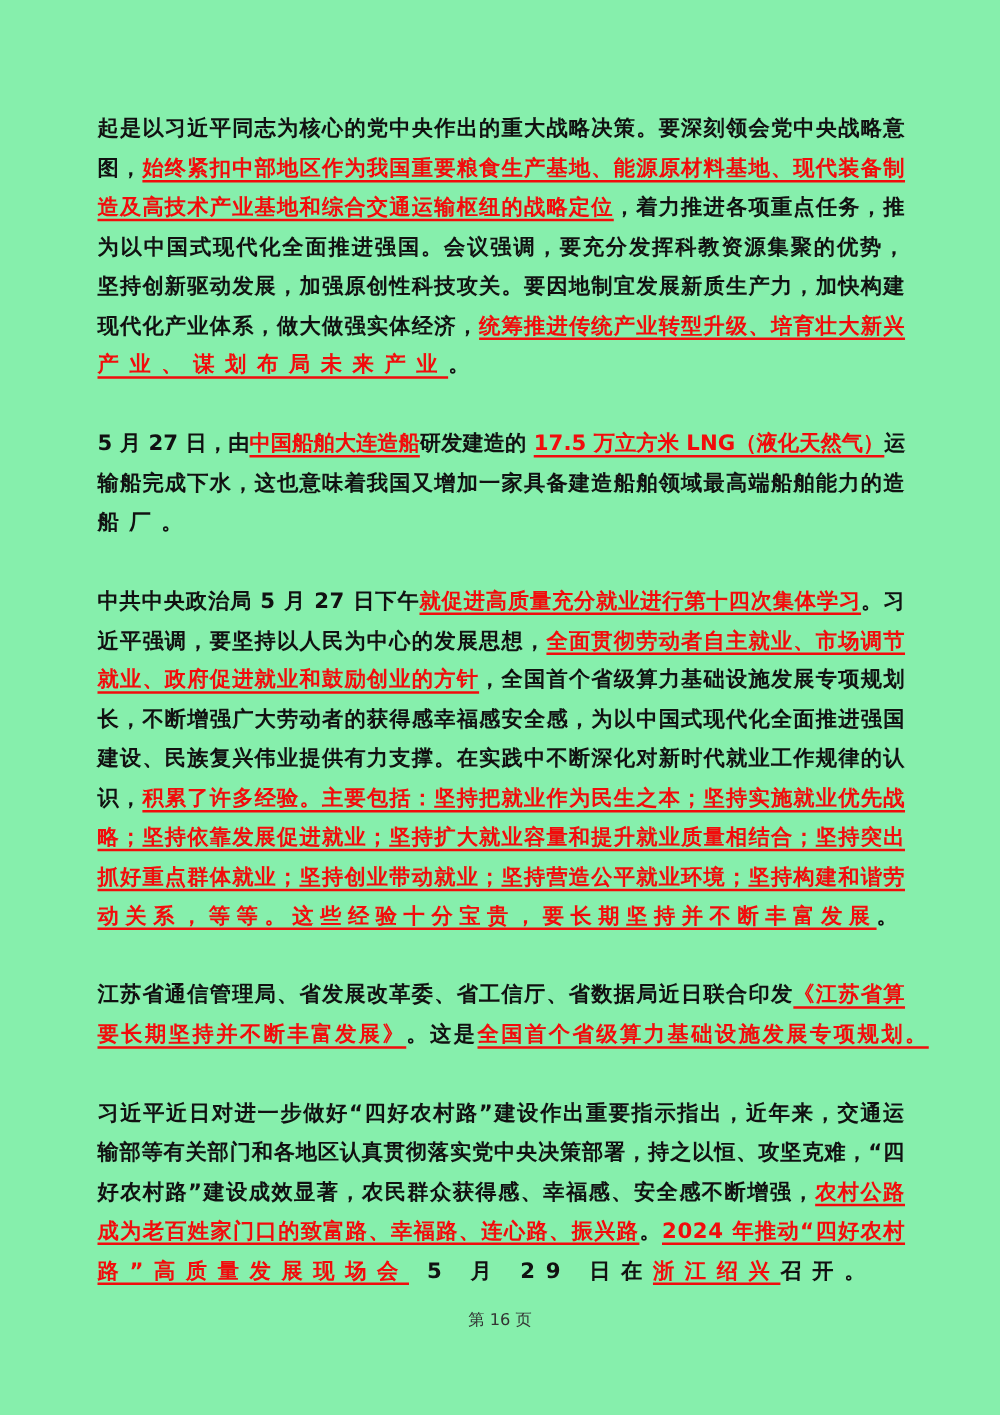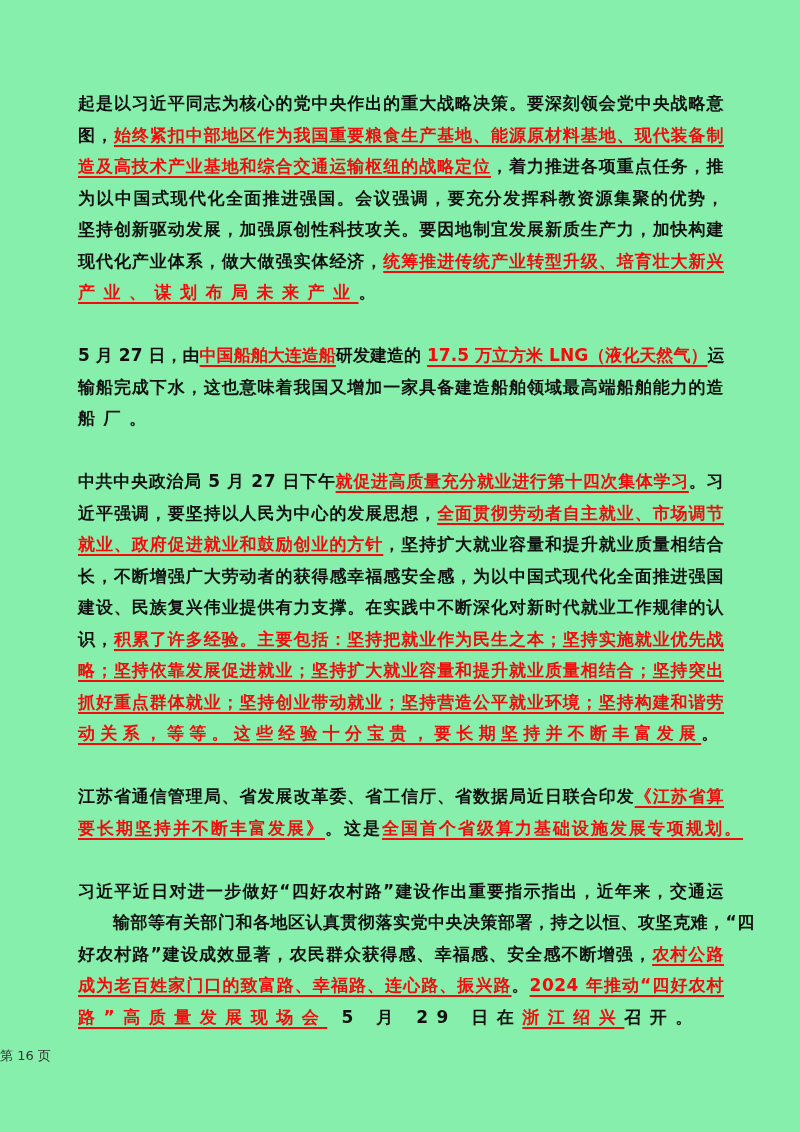--- a/index.html
+++ b/index.html
@@ -7,21 +7,21 @@
          font-family: "DejaVu Sans", "Liberation Sans", sans-serif; }
   .page { position: absolute; left: 0; top: 0; width: 800px; height: 1132px; background: #86efac; }
   .content { position: absolute; left: 78px; top: 88px; width: 646px; }
   .para { margin: 0 0 31.5px 0; }
   .line { height: 31.5px; line-height: 31.5px; font-size: 17px; font-weight: bold;
           color: #111; white-space: nowrap; text-align: justify; text-align-last: justify;
           letter-spacing: 0.5px; }
   .line.last { text-align-last: left; }
   .seg-red { color: #f20c0c; text-decoration: underline; text-decoration-color: #f20c0c;
              text-decoration-thickness: 1.5px; text-underline-offset: 4px; }
-  .footer { position: absolute; left: 0; width: 800px; top: 1047px; text-align: left;
+  .footer { position: absolute; left: 0; width: 800px; top: 1047px; text-align: center;
             font-size: 13px; color: #333; font-family: "DejaVu Sans", sans-serif; }
 </style>
 </head>
 <body>
 
 <div class="page">
   <div class="content" id="content">
       <div class="para">
         <div class="line" style="letter-spacing: 0.5px;"><span>起是以习近平同志为核心的党中央作出的重大战略决策。要深刻领会党中央战略意</span></div>
         <div class="line" style="letter-spacing: 0.5px;"><span>图，</span><span class="seg-red">始终紧扣中部地区作为我国重要粮食生产基地、能源原材料基地、现代装备制</span></div>
@@ -32,34 +32,34 @@
         <div class="line last" style="letter-spacing: 8.5px;"><span class="seg-red">产业、谋划布局未来产业</span><span>。</span></div>
       </div>
       <div class="para">
         <div class="line" style="letter-spacing: 0.0333333px;"><span>5 月 27 日，由</span><span class="seg-red">中国船舶大连造船</span><span>研发建造的 </span><span class="seg-red">17.5 万立方米 LNG（液化天然气）</span><span>运</span></div>
         <div class="line" style="letter-spacing: 0.5px;"><span>输船完成下水，这也意味着我国又增加一家具备建造船舶领域最高端船舶能力的造</span></div>
         <div class="line last" style="letter-spacing: 8.5px;"><span>船厂。</span></div>
       </div>
       <div class="para">
         <div class="line" style="letter-spacing: 0.5px;"><span>中共中央政治局 5 月 27 日下午</span><span class="seg-red">就促进高质量充分就业进行第十四次集体学习</span><span>。习</span></div>
         <div class="line" style="letter-spacing: 0.5px;"><span>近平强调，要坚持以人民为中心的发展思想，</span><span class="seg-red">全面贯彻劳动者自主就业、市场调节</span></div>
-        <div class="line" style="letter-spacing: 0.5px;"><span class="seg-red">就业、政府促进就业和鼓励创业的方针</span><span>，坚持扩大就业容量和提升就业质量相结合</span></div>
+        <div class="line" style="letter-spacing: 0.5px;"><span class="seg-red">就业、政府促进就业和鼓励创业的方针</span><span>，全国首个省级算力基础设施发展专项规划</span></div>
         <div class="line" style="letter-spacing: 0.5px;"><span>长，不断增强广大劳动者的获得感幸福感安全感，为以中国式现代化全面推进强国</span></div>
         <div class="line" style="letter-spacing: 0.5px;"><span>建设、民族复兴伟业提供有力支撑。在实践中不断深化对新时代就业工作规律的认</span></div>
         <div class="line" style="letter-spacing: 0.5px;"><span>识，</span><span class="seg-red">积累了许多经验。主要包括：坚持把就业作为民生之本；坚持实施就业优先战</span></div>
         <div class="line" style="letter-spacing: 0.5px;"><span class="seg-red">略；坚持依靠发展促进就业；坚持扩大就业容量和提升就业质量相结合；坚持突出</span></div>
         <div class="line" style="letter-spacing: 0.5px;"><span class="seg-red">抓好重点群体就业；坚持创业带动就业；坚持营造公平就业环境；坚持构建和谐劳</span></div>
         <div class="line last" style="letter-spacing: 5.25862px;"><span class="seg-red">动关系，等等。这些经验十分宝贵，要长期坚持并不断丰富发展</span><span>。</span></div>
       </div>
       <div class="para">
         <div class="line" style="letter-spacing: 0.5px;"><span>江苏省通信管理局、省发展改革委、省工信厅、省数据局近日联合印发</span><span class="seg-red">《江苏省算</span></div>
         <div class="line last" style="letter-spacing: 2px;"><span class="seg-red">要长期坚持并不断丰富发展》</span><span>。这是</span><span class="seg-red">全国首个省级算力基础设施发展专项规划。</span></div>
       </div>
       <div class="para">
         <div class="line" style="letter-spacing: 0.5px;"><span>习近平近日对进一步做好“四好农村路”建设作出重要指示指出，近年来，交通运</span></div>
-        <div class="line" style="letter-spacing: 0.5px; margin-left: 35px;"><span>输部等有关部门和各地区认真贯彻落实党中央决策部署，持之以恒、攻坚克难，“四</span></div>
+        <div class="line" style="letter-spacing: 0.5px;"><span>输部等有关部门和各地区认真贯彻落实党中央决策部署，持之以恒、攻坚克难，“四</span></div>
         <div class="line" style="letter-spacing: 0.5px;"><span>好农村路”建设成效显著，农民群众获得感、幸福感、安全感不断增强，</span><span class="seg-red">农村公路</span></div>
         <div class="line" style="letter-spacing: 0.5px;"><span class="seg-red">成为老百姓家门口的致富路、幸福路、连心路、振兴路</span><span>。</span><span class="seg-red">2024 年推动“四好农村</span></div>
         <div class="line last" style="letter-spacing: 8.5px;"><span class="seg-red">路”高质量发展现场会</span><span> 5 月 29 日在</span><span class="seg-red">浙江绍兴</span><span>召开。</span></div>
       </div>
     </div>
   <div class="footer">第 16 页</div>
 </div>
 
 </body></html>

